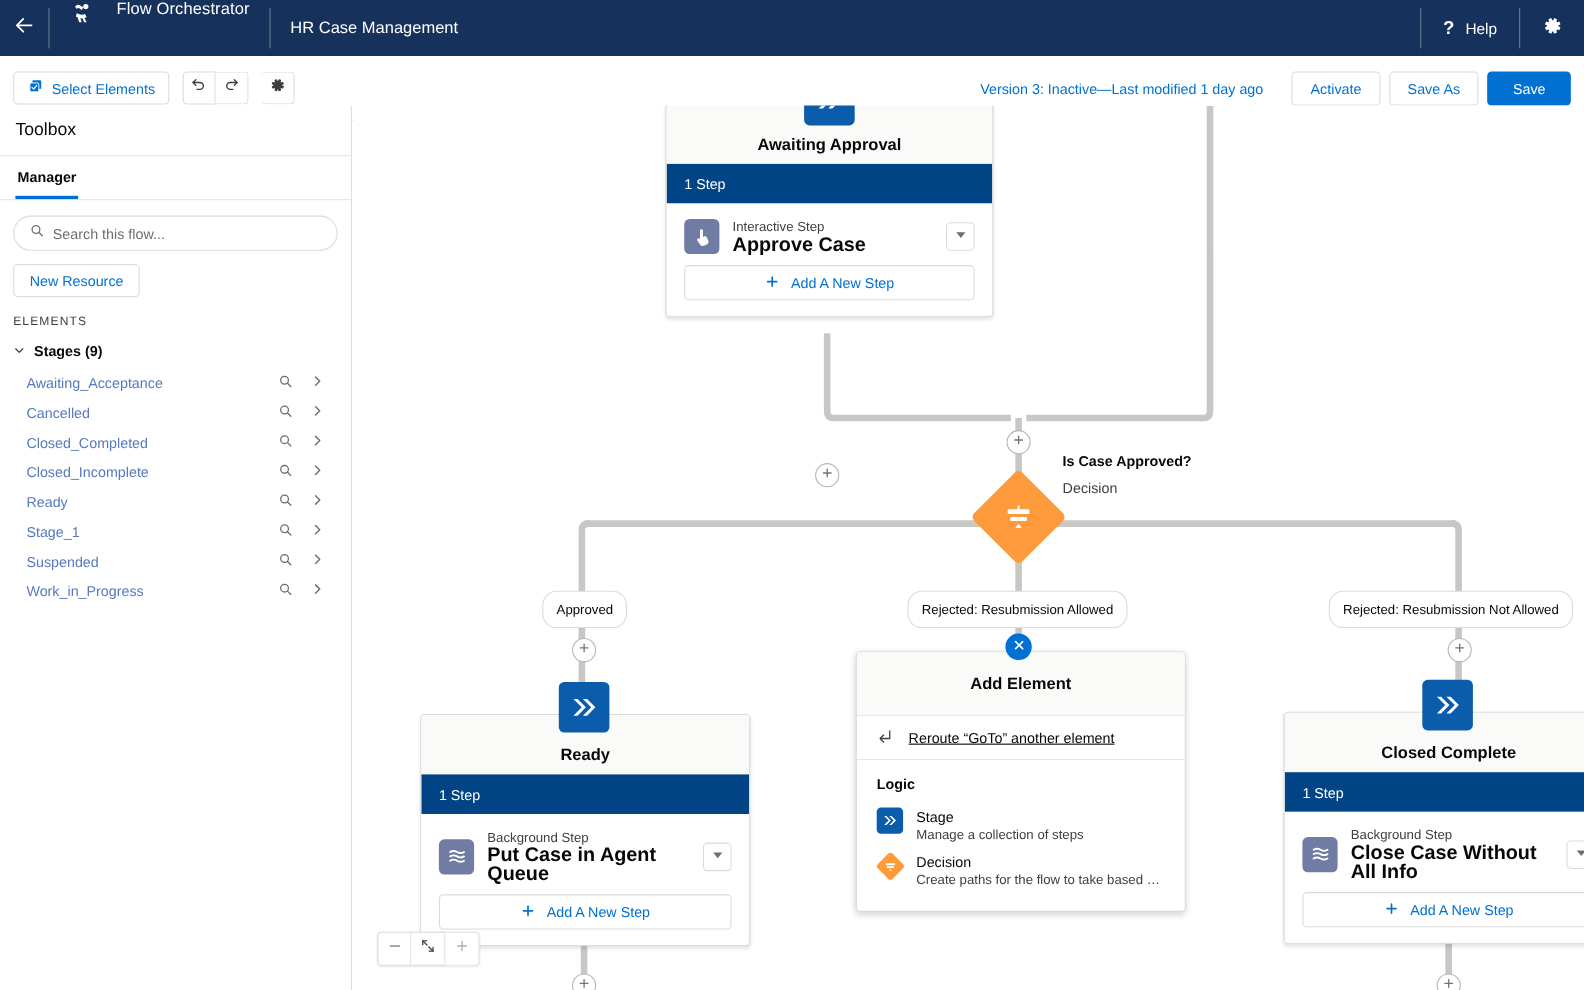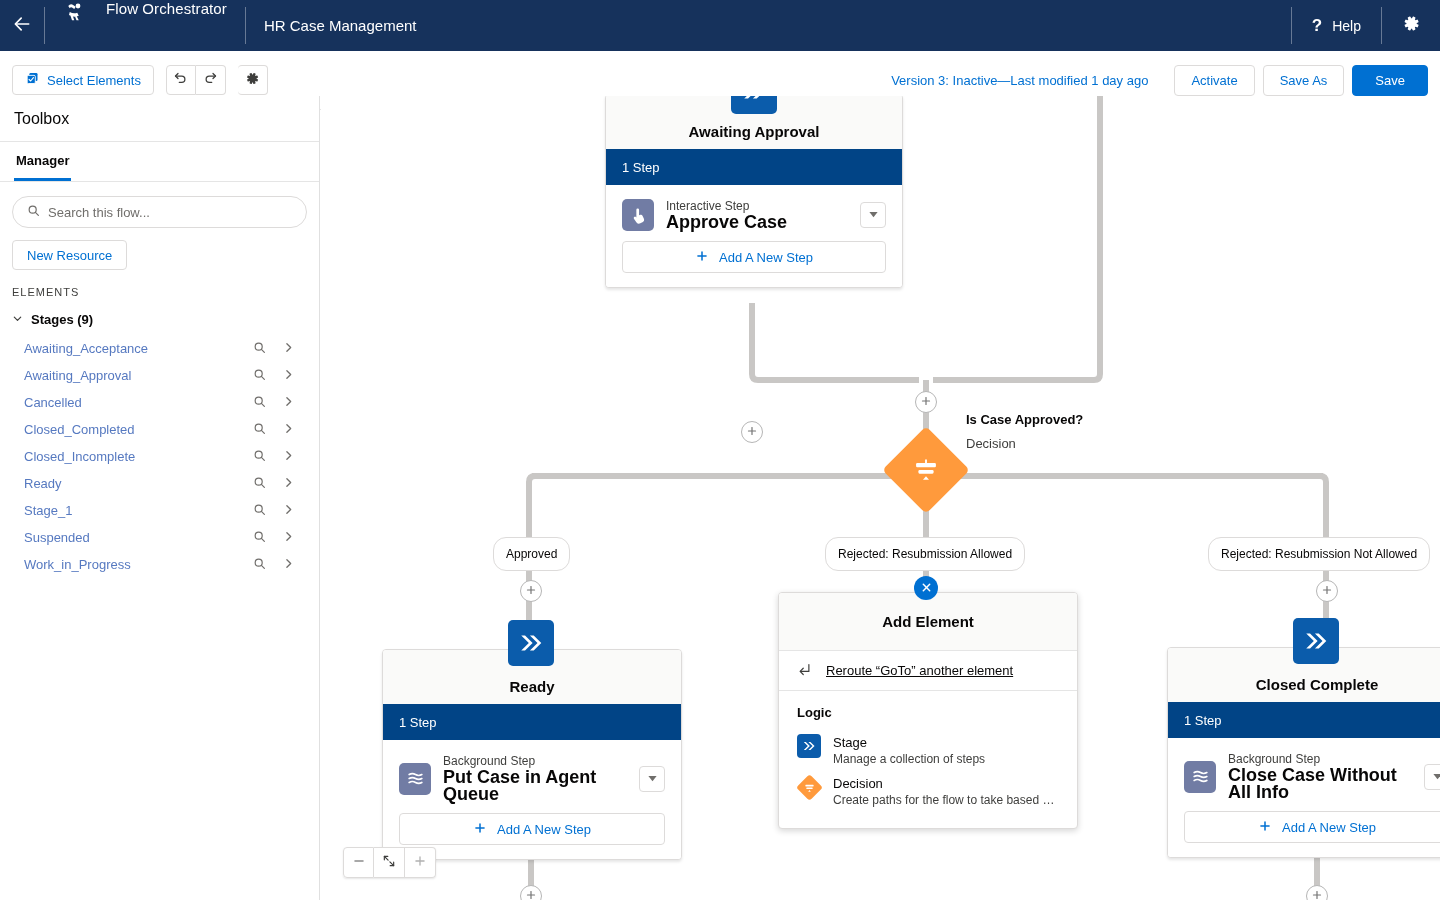--- a/index.html
+++ b/index.html
@@ -364,32 +364,20 @@
             <span><svg viewBox="0 0 24 24" fill="none" stroke="#706e6b" stroke-width="2.2" stroke-linecap="round">
                 <circle cx="10.5" cy="10.5" r="6.5"></circle>
                 <line x1="15.5" y1="15.5" x2="21" y2="21"></line>
               </svg></span>
             <span><svg viewBox="0 0 24 24" fill="none" stroke="#706e6b" stroke-width="2.4" stroke-linecap="round" stroke-linejoin="round">
                 <polyline points="9 5 16 12 9 19"></polyline>
               </svg></span>
           </span>
         </div>
         <div class="sb-item">
-          <span class="sb-item-label">Awaiting_Approval</span>
-          <span class="sb-item-actions">
-            <span><svg viewBox="0 0 24 24" fill="none" stroke="#706e6b" stroke-width="2.2" stroke-linecap="round">
-                <circle cx="10.5" cy="10.5" r="6.5"></circle>
-                <line x1="15.5" y1="15.5" x2="21" y2="21"></line>
-              </svg></span>
-            <span><svg viewBox="0 0 24 24" fill="none" stroke="#706e6b" stroke-width="2.4" stroke-linecap="round" stroke-linejoin="round">
-                <polyline points="9 5 16 12 9 19"></polyline>
-              </svg></span>
-          </span>
-        </div>
-        <div class="sb-item">
           <span class="sb-item-label">Cancelled</span>
           <span class="sb-item-actions">
             <span><svg viewBox="0 0 24 24" fill="none" stroke="#706e6b" stroke-width="2.2" stroke-linecap="round">
                 <circle cx="10.5" cy="10.5" r="6.5"></circle>
                 <line x1="15.5" y1="15.5" x2="21" y2="21"></line>
               </svg></span>
             <span><svg viewBox="0 0 24 24" fill="none" stroke="#706e6b" stroke-width="2.4" stroke-linecap="round" stroke-linejoin="round">
                 <polyline points="9 5 16 12 9 19"></polyline>
               </svg></span>
           </span>

